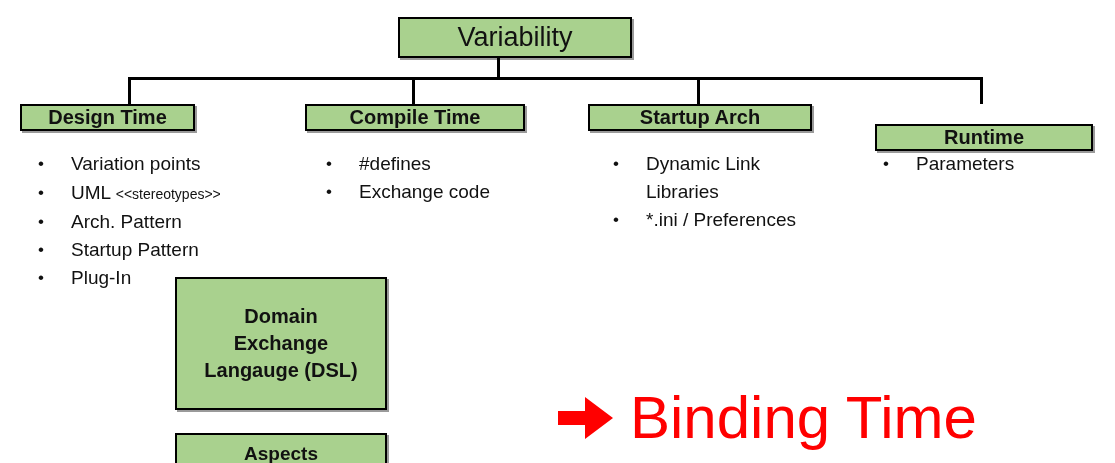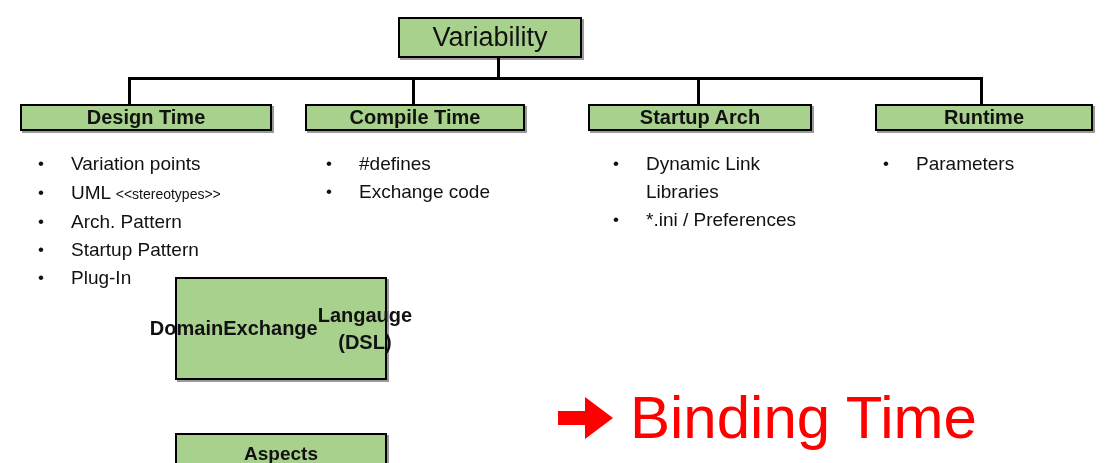--- a/index.html
+++ b/index.html
@@ -21,36 +21,36 @@
     position: absolute;
     background: #a9d18e;
     border: 2px solid #000000;
     box-shadow: 2px 2px 0 #9a9a9a;
     display: flex;
     align-items: center;
     justify-content: center;
     text-align: center;
   }
   .root-node {
-    left: 398px; top: 17px; width: 184px; height: 41px;
+    left: 398px; top: 17px; width: 234px; height: 41px;
     font-size: 27px;
   }
   .header-node {
     top: 104px; height: 27px;
     font-size: 20px; font-weight: bold;
   }
-  .header-design  { left: 20px;  width: 252px; }
+  .header-design  { left: 20px;  width: 175px; }
   .header-compile { left: 305px; width: 220px; text-align: right; }
   .header-startup { left: 588px; width: 224px; }
-  .header-runtime { left: 875px; width: 218px; }
+  .header-runtime { left: 875px; width: 218px; margin-top: 20px; }
 
   .dsl-node {
-    left: 175px; top: 277px; width: 212px; height: 103px;
+    left: 175px; top: 277px; width: 212px; height: 133px;
     font-size: 20px; font-weight: bold; line-height: 27px;
-    flex-direction: row;
+    flex-direction: column;
   }
   .dsl-node .dsl-line { display: block; }
   .aspects-node {
     left: 175px; top: 395px; width: 212px; height: 42px;
     font-size: 19px; font-weight: bold; margin-top: 38px;
   }
 
   
   .line {
     position: absolute;

